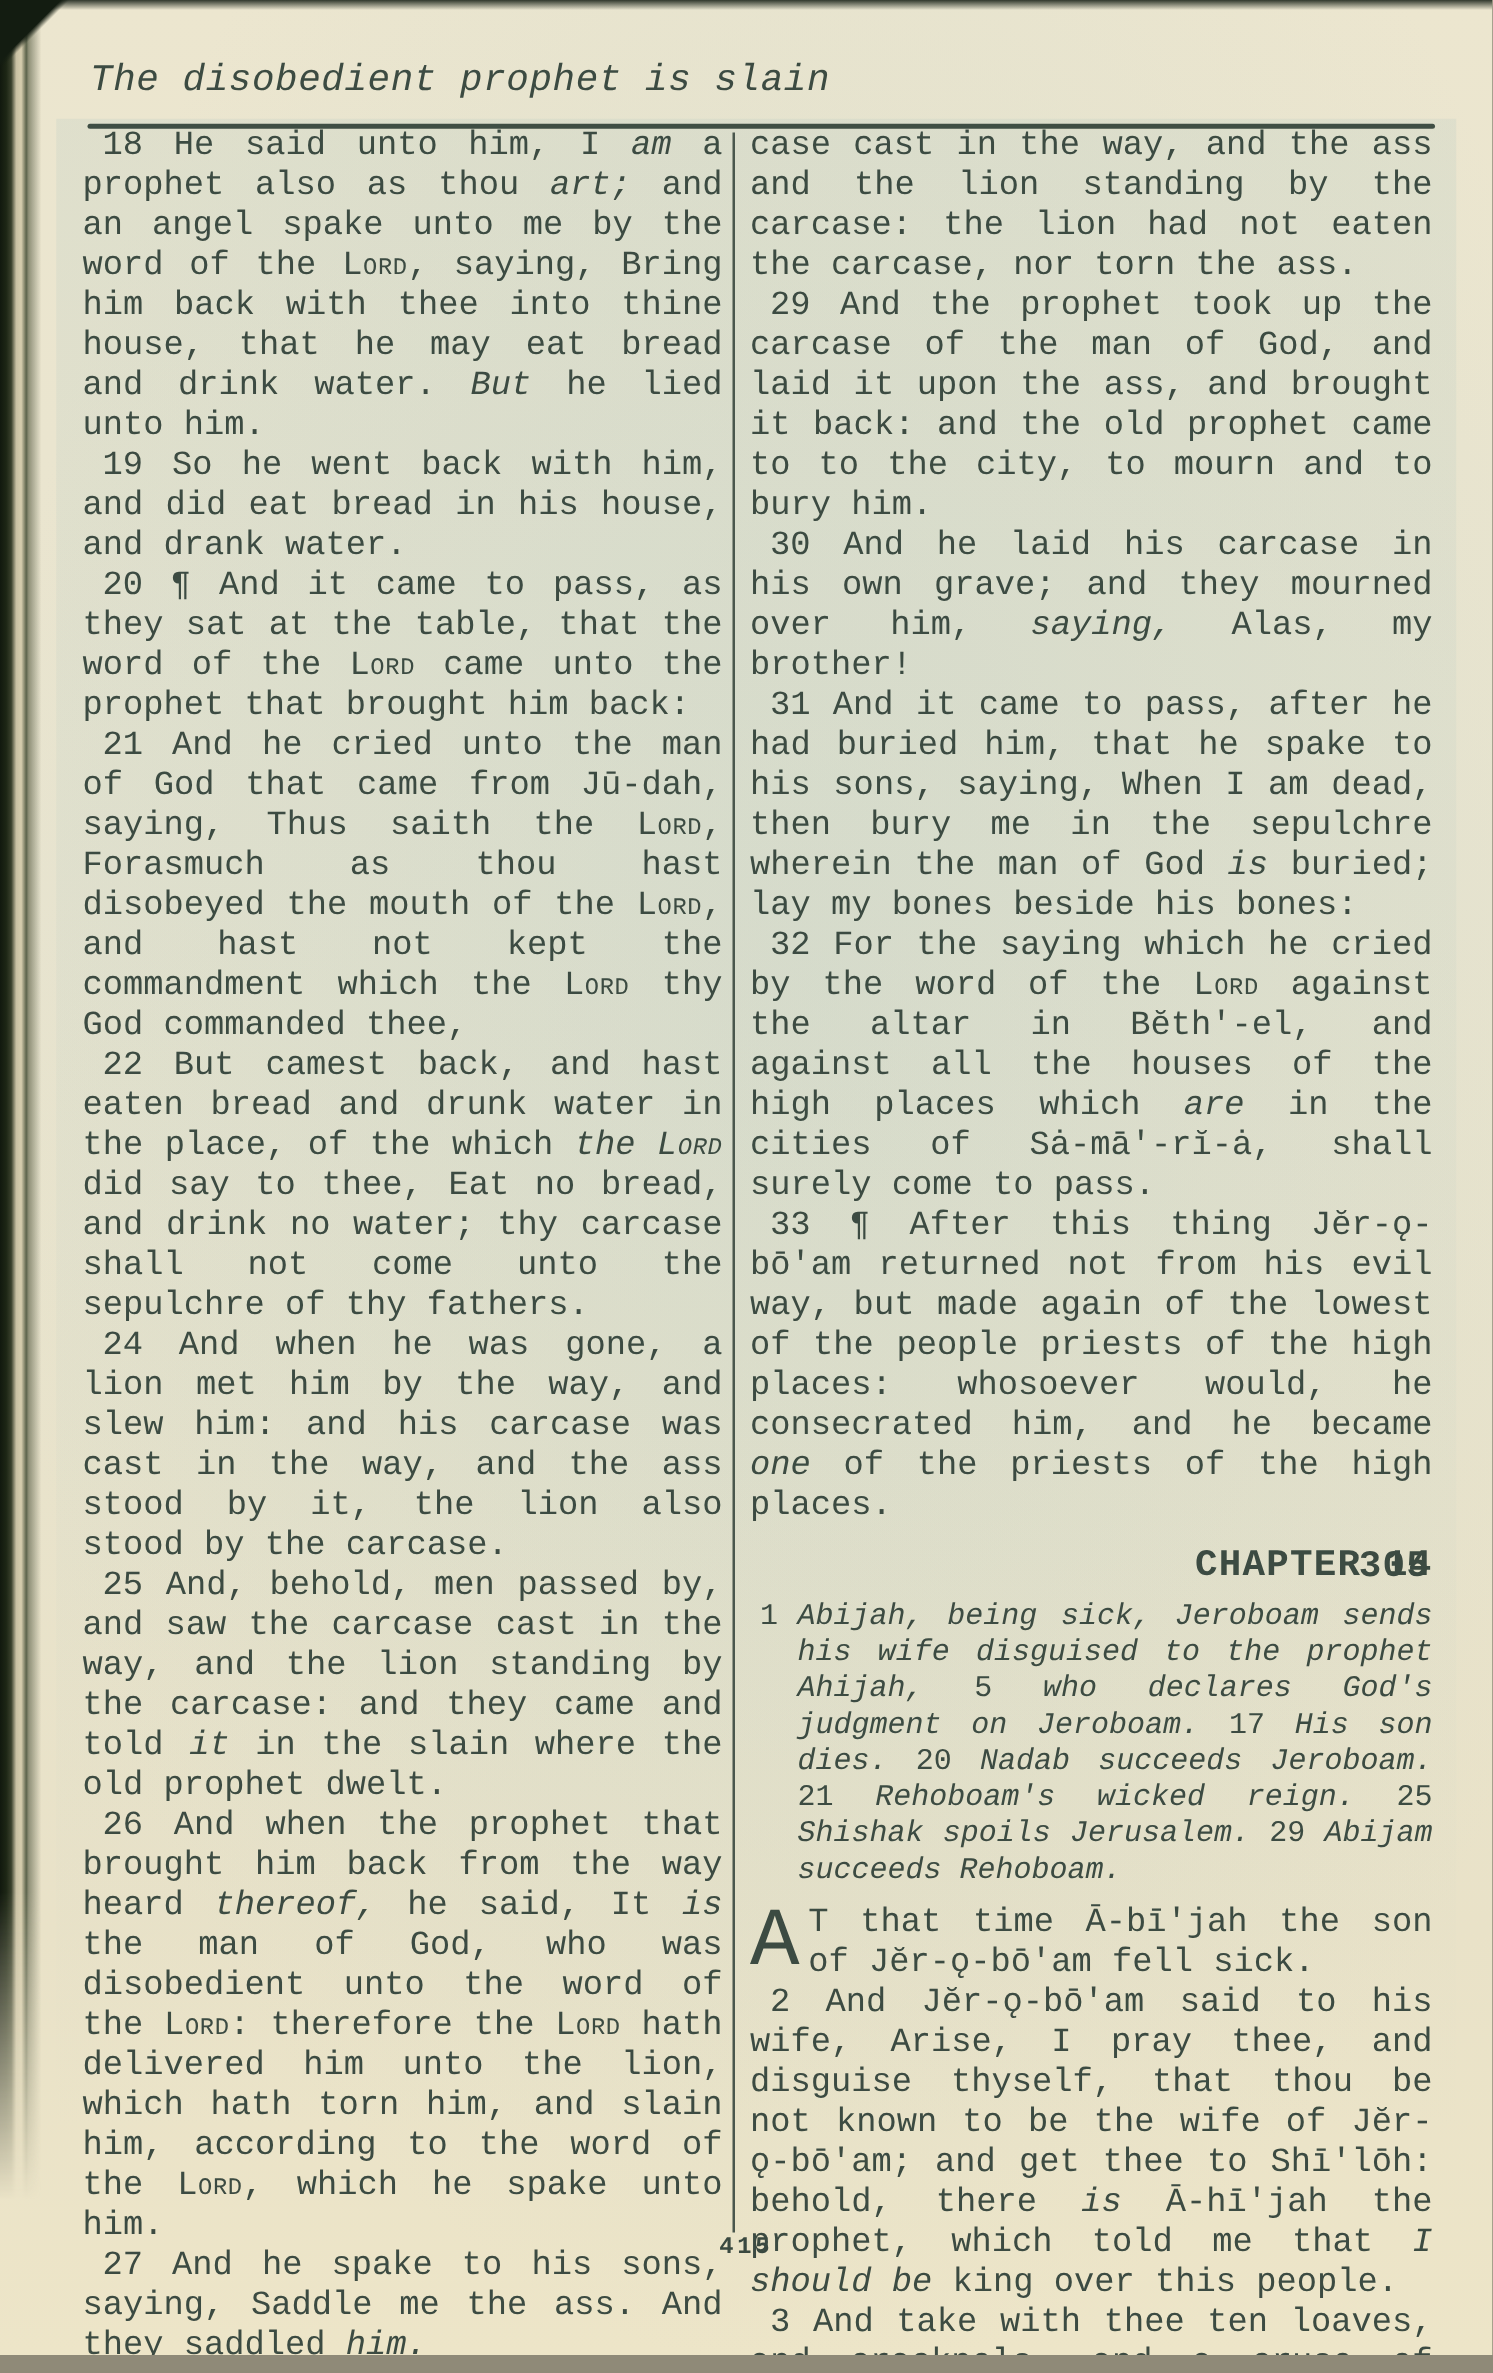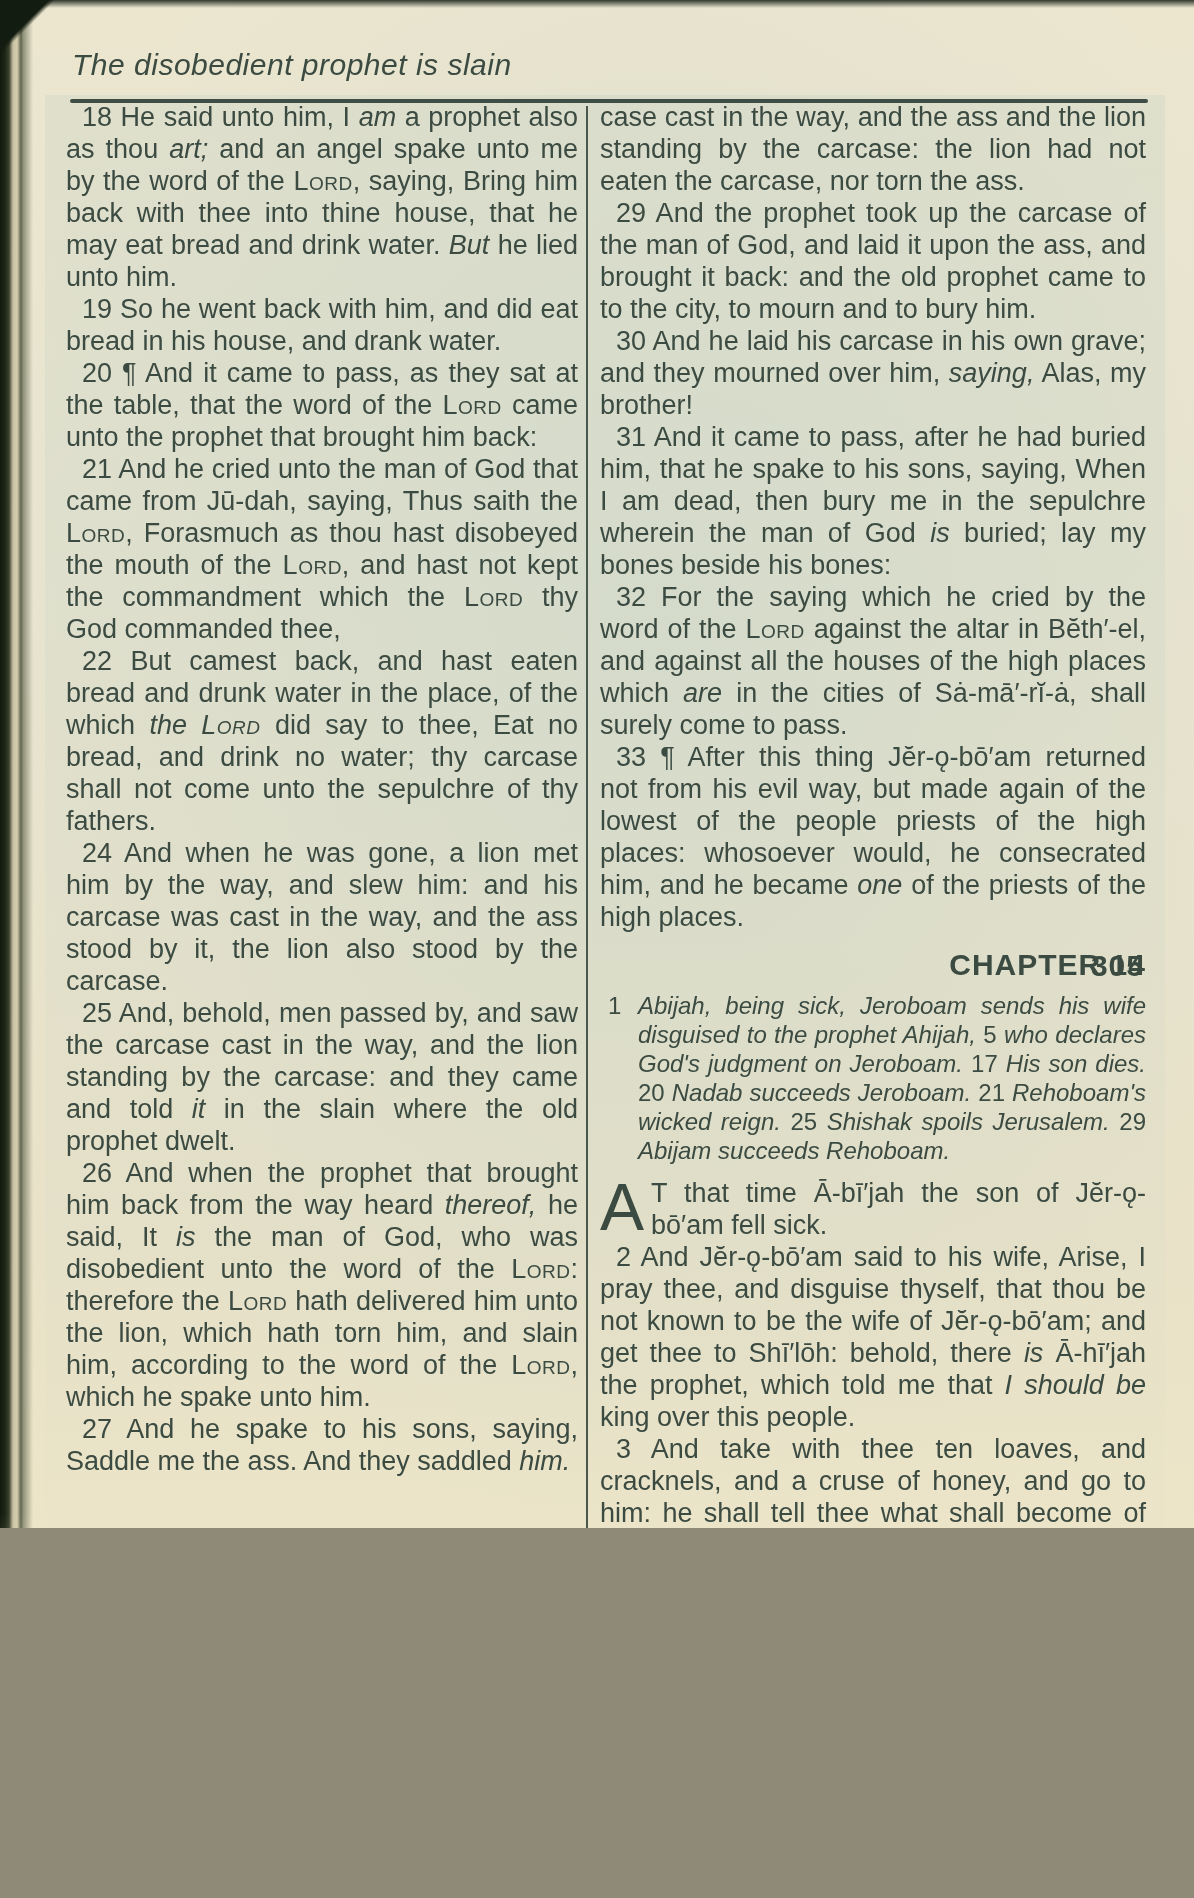--- a/index.html
+++ b/index.html
@@ -1,18 +1,18 @@
 <!DOCTYPE html>
 <html><head>
 <meta charset="utf-8">
 <style>
   html,body{margin:0;padding:0;background:#8f8a78;}
   .page{
-    position:relative;width:1194px;height:1528px;overflow:hidden;
-    font-family:Liberation Sans, sans-serif;color:#3c4b42;
+    position:relative;width:1194px;height:1884px;overflow:hidden;
+    font-family:Liberation Mono, monospace;color:#3c4b42;
     background:
       radial-gradient(ellipse at 55% 42%, rgba(198,212,201,0.40), rgba(198,212,201,0) 72%),
       linear-gradient(180deg,#ece6cf 0%,#e8e4cf 38%,#e9e2c8 82%,#ede5c8 100%);
   }
   .tint{position:absolute;left:45px;top:95px;width:1120px;height:1700px;
     background:linear-gradient(180deg,rgba(190,206,196,0.28),rgba(190,206,196,0.10) 65%,rgba(190,206,196,0) 95%);
     pointer-events:none;}
   .top-edge{position:absolute;top:0;left:0;width:100%;height:8px;
     background:linear-gradient(180deg,rgba(16,26,16,0.85),rgba(16,26,16,0));}
   .corner{position:absolute;top:0;left:0;width:64px;height:52px;

